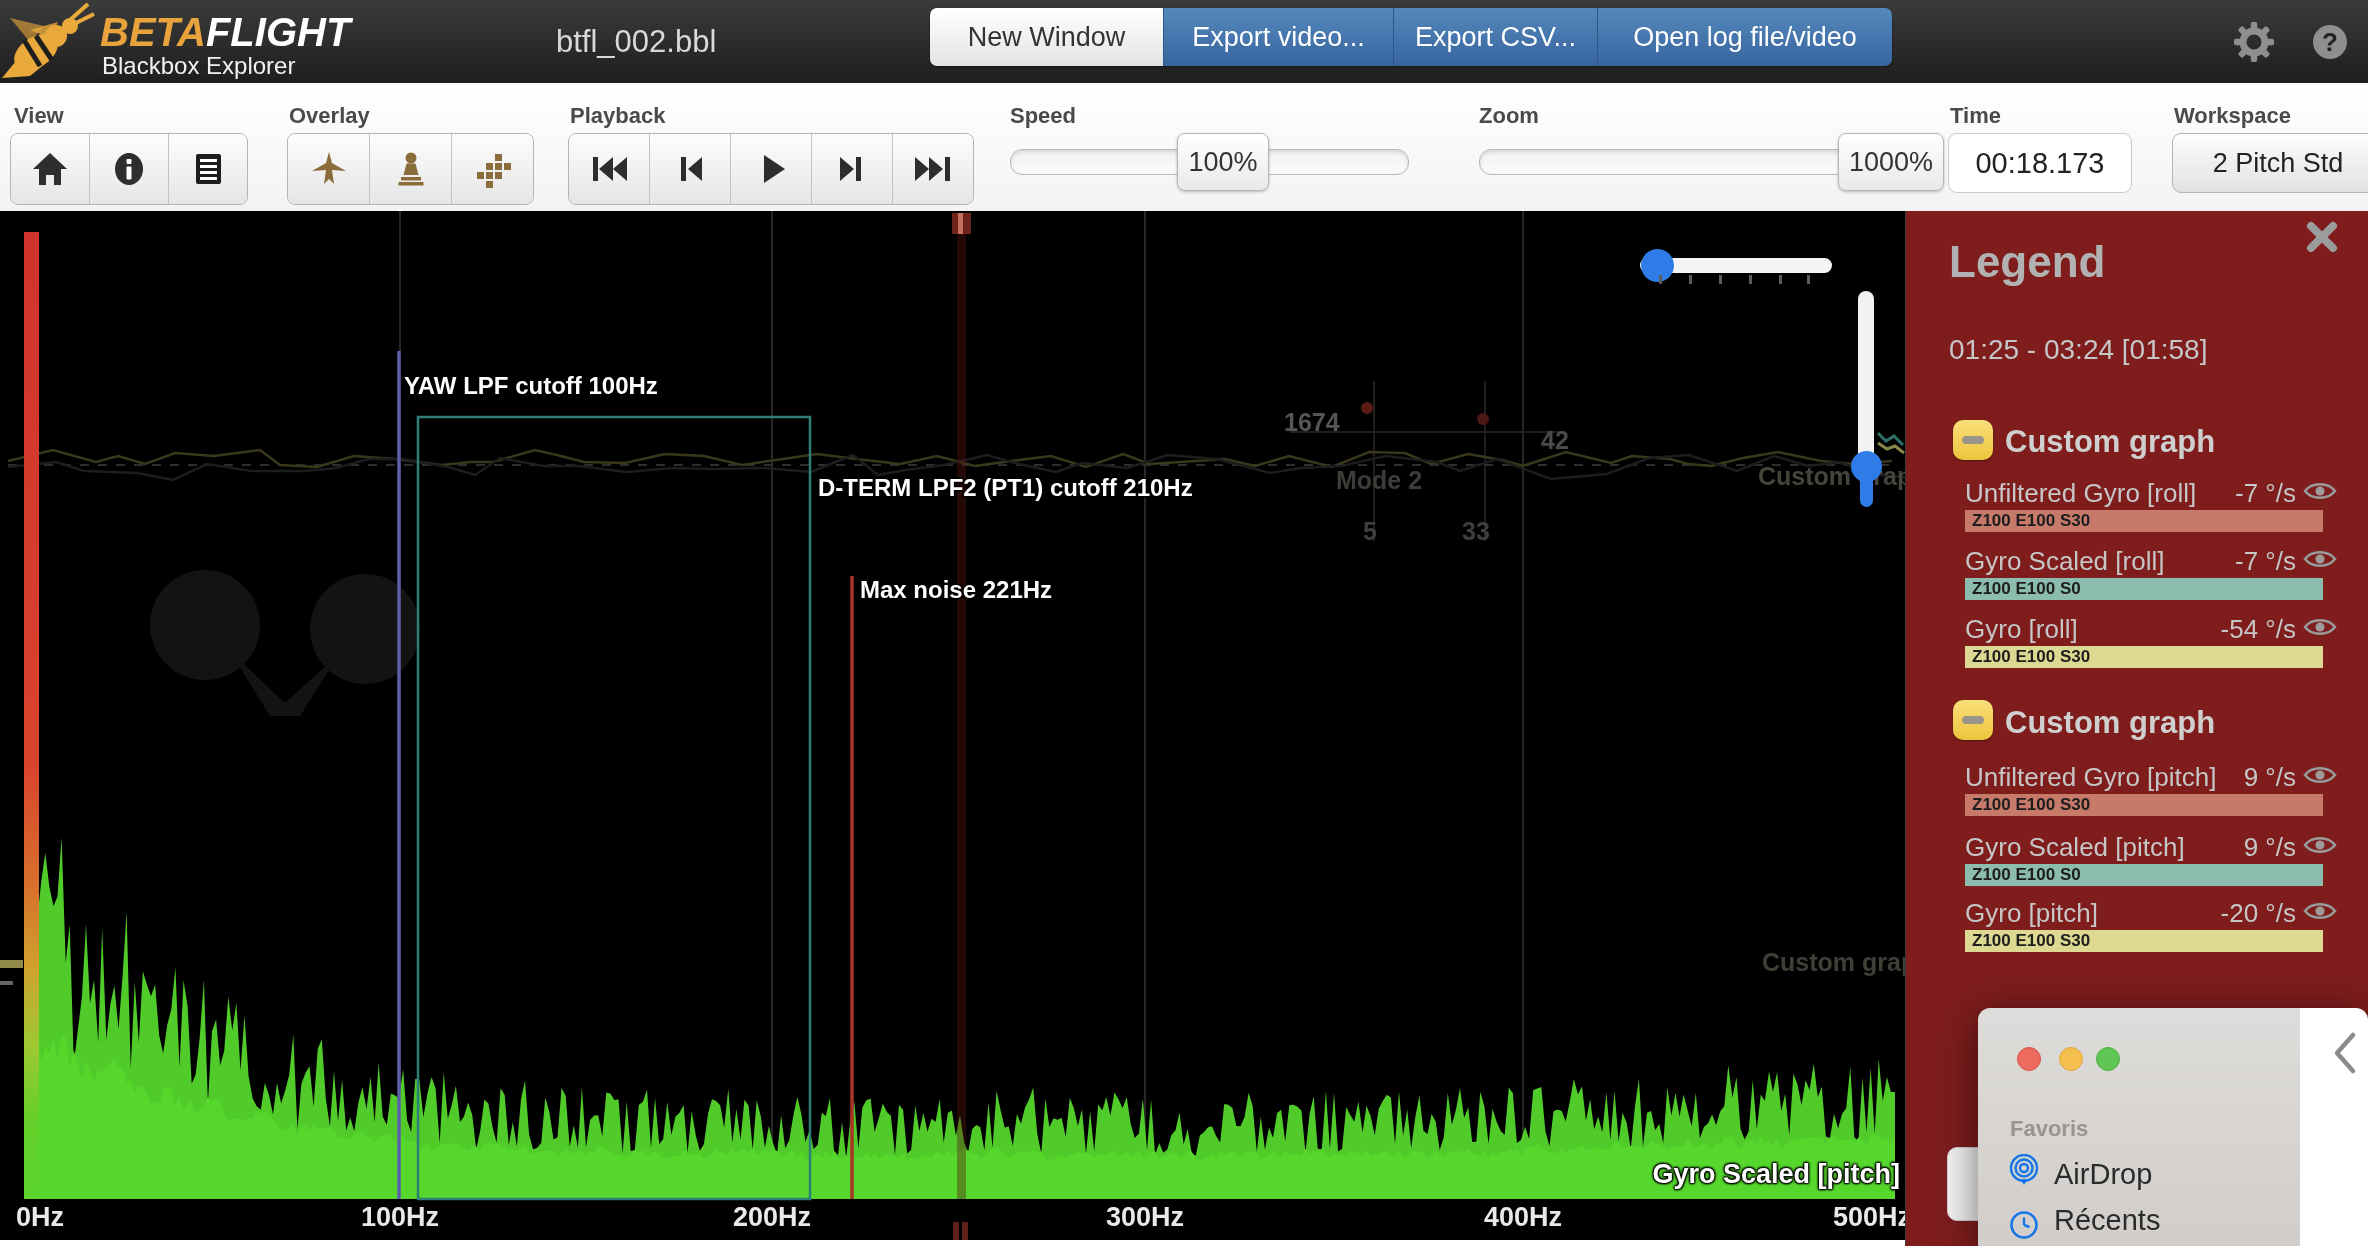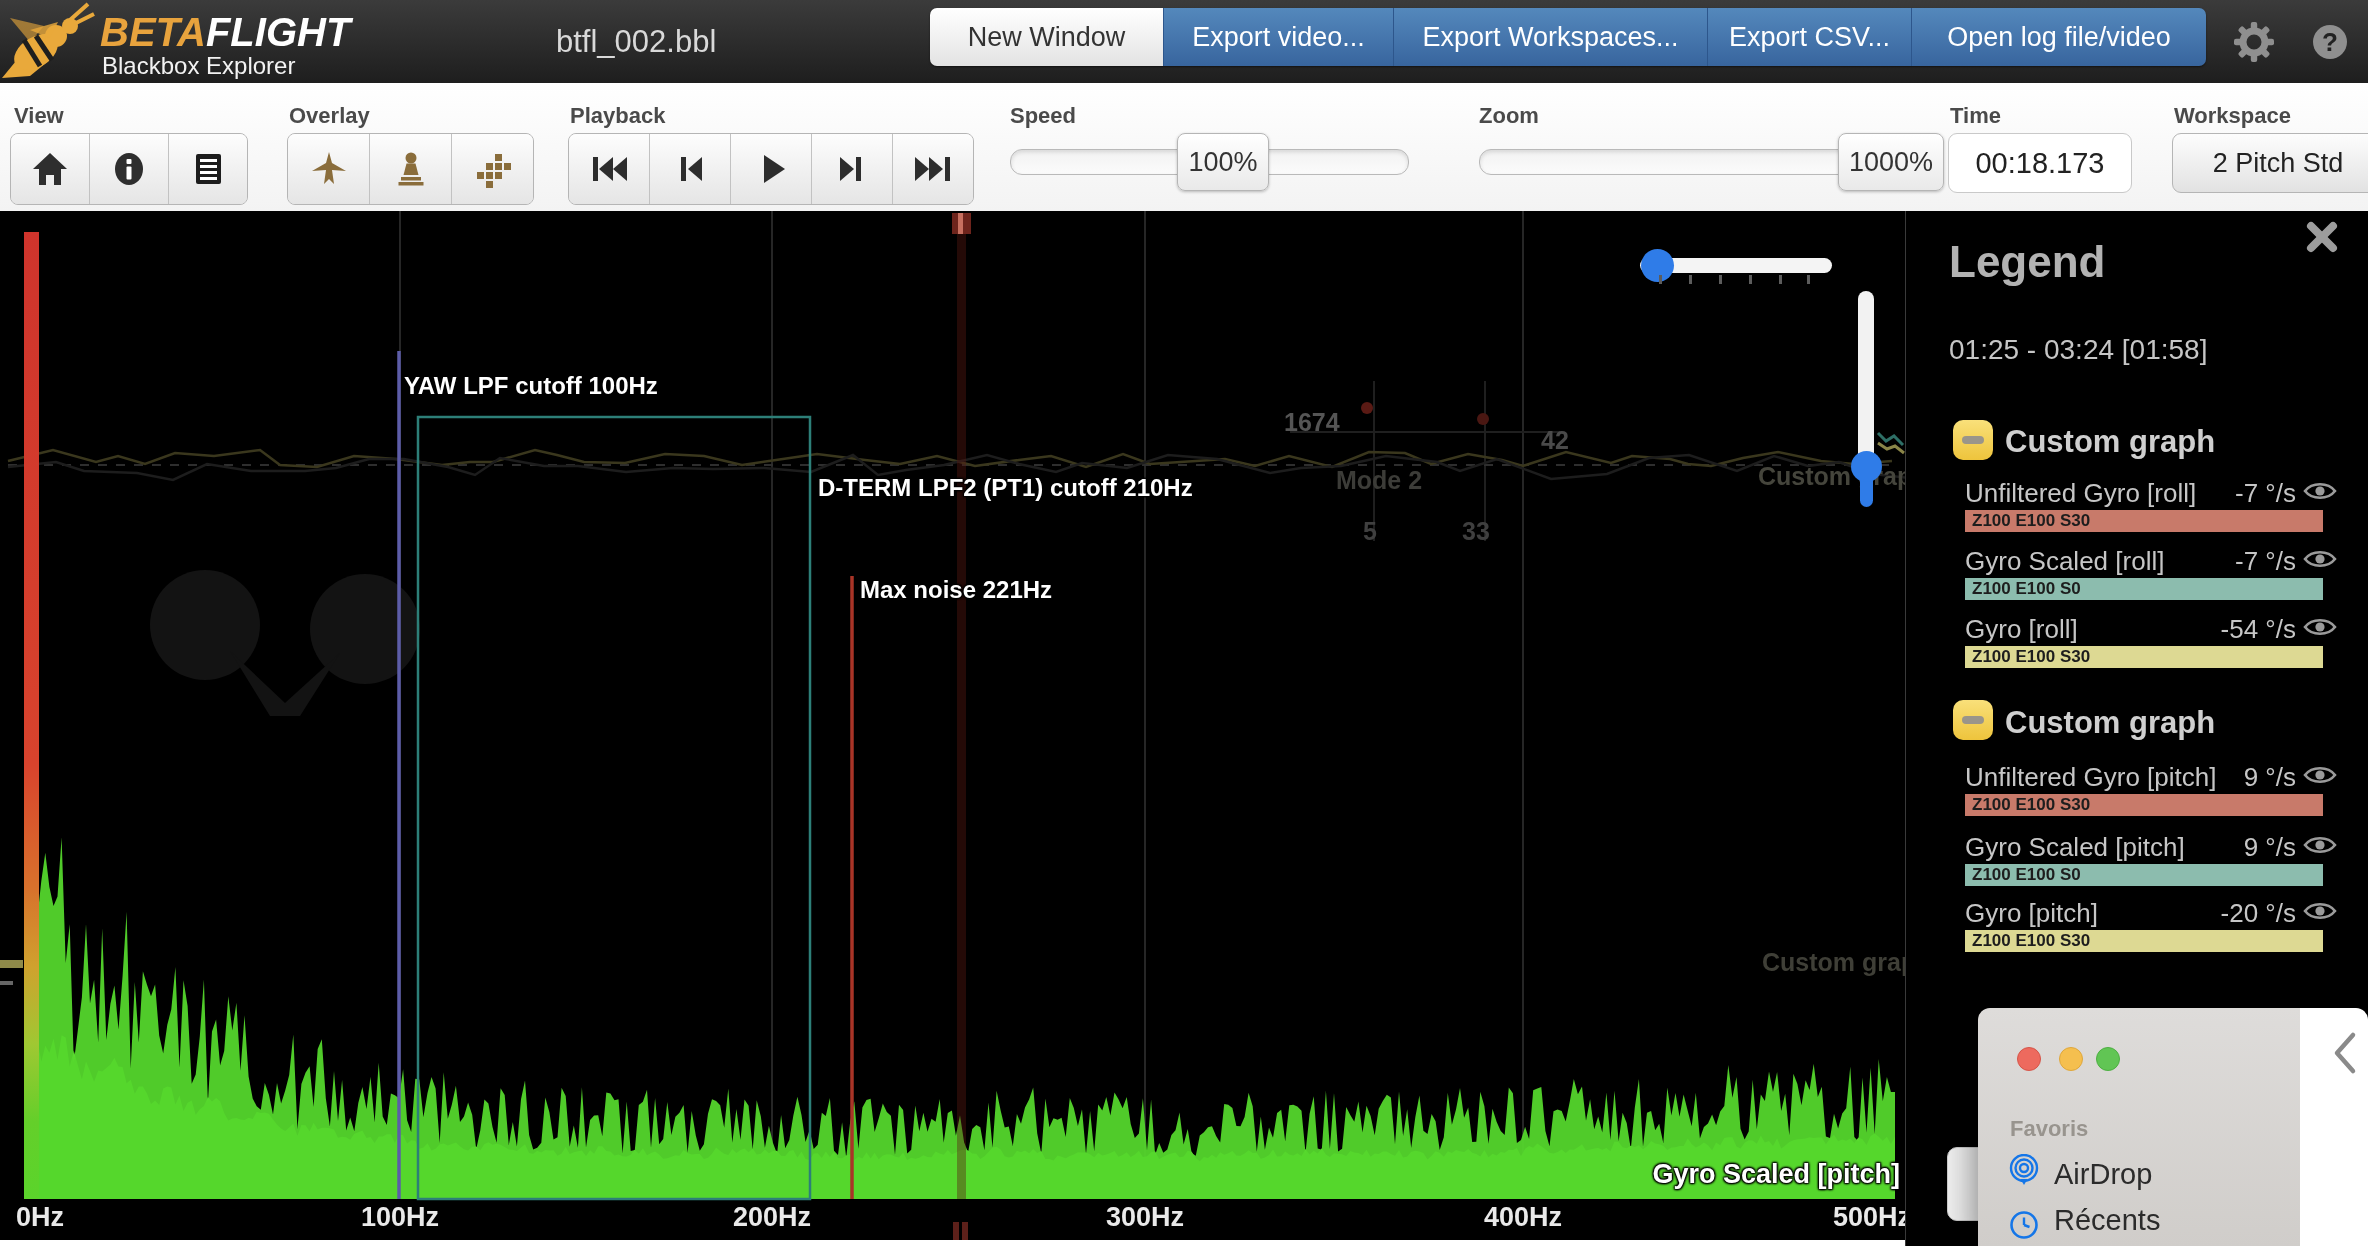--- a/index.html
+++ b/index.html
@@ -62,21 +62,21 @@
   .h-tick{position:absolute;top:64px;width:3px;height:9px;background:#5c5c5c;}
   #v-slider-track{position:absolute;left:1858px;top:80px;width:16px;height:192px;background:#f2f2f2;
                   border-radius:9px;}
   #v-slider-thumb{position:absolute;left:1851px;top:240px;width:31px;height:31px;border-radius:50%;
                   background:#2f7ce8;}
   #v-slider-stem{position:absolute;left:1860px;top:258px;width:13px;height:38px;border-radius:7px;
                  background:#2f7ce8;}
   #bottom-strip{position:absolute;left:0;top:1240px;width:1905px;height:6px;background:#fff;}
 
   
-  #sidebar{position:absolute;left:1905px;top:211px;width:463px;height:1035px;background:#000000;
+  #sidebar{position:absolute;left:1905px;top:211px;width:463px;height:1035px;background:#7f1d1d;
            border-left:1px solid #3a3a3a;}
   #legend-close{position:absolute;left:398px;top:8px;width:36px;height:36px;}
   #legend-title{position:absolute;left:43px;top:26px;color:#b2b2b2;font-size:44px;font-weight:bold;}
   #legend-range{position:absolute;left:43px;top:123px;color:#c6c6c6;font-size:28px;}
   .lg-group-icon{position:absolute;left:47px;width:40px;height:40px;border-radius:10px;
                  background:linear-gradient(#f9e07a,#eec43c);box-shadow:0 1px 2px rgba(0,0,0,.4);}
   .lg-group-icon .minus{position:absolute;left:9px;top:16px;width:22px;height:8px;border-radius:4px;
                  background:#9a958a;}
   .lg-group-title{position:absolute;left:99px;color:#cfcfcf;font-size:31px;font-weight:bold;}
   .lg-entry{position:absolute;left:59px;width:331px;}
@@ -118,21 +118,20 @@
         <line x1="36" y1="36" x2="52" y2="60"></line>
       </g>
     </svg>
     <div id="brand-text"><span id="brand-beta">BETA</span><span id="brand-flight">FLIGHT</span></div>
     <div id="brand-sub">Blackbox Explorer</div>
     <div id="filename">btfl_002.bbl</div>
 
     <div id="hdr-buttons">
       <div class="hdr-btn light" style="width:233px">New Window</div>
       <div class="hdr-btn blue" style="width:229px">Export video...</div>
-      <div class="hdr-btn blue" style="width:313px">Export Workspaces...</div>
       <div class="hdr-btn blue" style="width:203px">Export CSV...</div>
       <div class="hdr-btn blue" style="width:294px">Open log file/video</div>
     </div>
 
     <svg class="hdr-icon" style="left:2234px" viewBox="0 0 40 40">
       <g fill="#8f8f8f">
         <rect x="16.8" y="0" width="6.4" height="10" rx="2"></rect>
         <rect x="16.8" y="30" width="6.4" height="10" rx="2"></rect>
         <rect x="0" y="16.8" width="10" height="6.4" rx="2"></rect>
         <rect x="30" y="16.8" width="10" height="6.4" rx="2"></rect>

